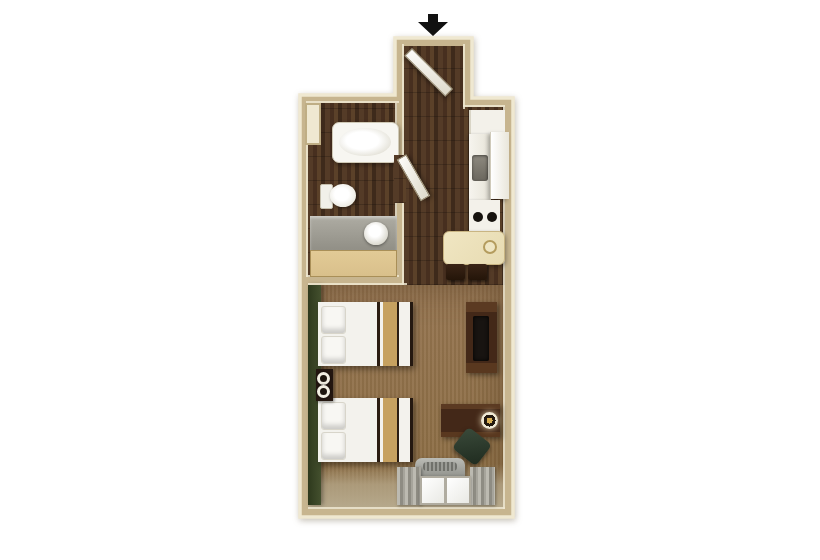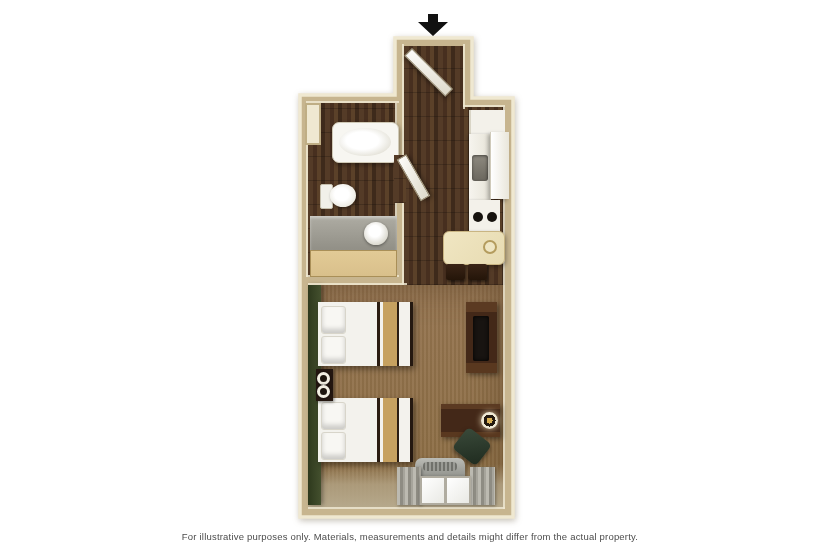--- a/index.html
+++ b/index.html
@@ -121,14 +121,13 @@
   <div class="abs" style="left:415px;top:458px;width:50px;height:20px;border-radius:7px 7px 3px 3px;background:linear-gradient(180deg,#bbbcb6,#8f908a);box-shadow:1px 2px 4px rgba(0,0,0,.4);">
      <div class="abs" style="left:8px;top:4px;width:34px;height:9px;border-radius:4px;background:repeating-linear-gradient(90deg,#70716b 0 2px,#9a9b95 2px 4px);"></div>
   </div>
   <div class="abs curtain" style="left:397px;top:467px;width:24px;height:38px;"></div>
   <div class="abs curtain" style="left:470px;top:467px;width:25px;height:38px;"></div>
   <div class="abs" style="left:420px;top:476px;width:51px;height:29px;background:#b0aca0;box-shadow:0 1px 3px rgba(0,0,0,.3);">
      <div class="abs" style="left:2px;top:2px;width:22px;height:25px;background:linear-gradient(135deg,#ffffff,#e9e9e4);"></div>
      <div class="abs" style="left:27px;top:2px;width:22px;height:25px;background:linear-gradient(135deg,#ffffff,#e9e9e4);"></div>
   </div>
 
-  <div class="caption">For illustrative purposes only.  Materials, measurements and details might differ from the actual property.</div>
 </div>
 
 </body></html>

